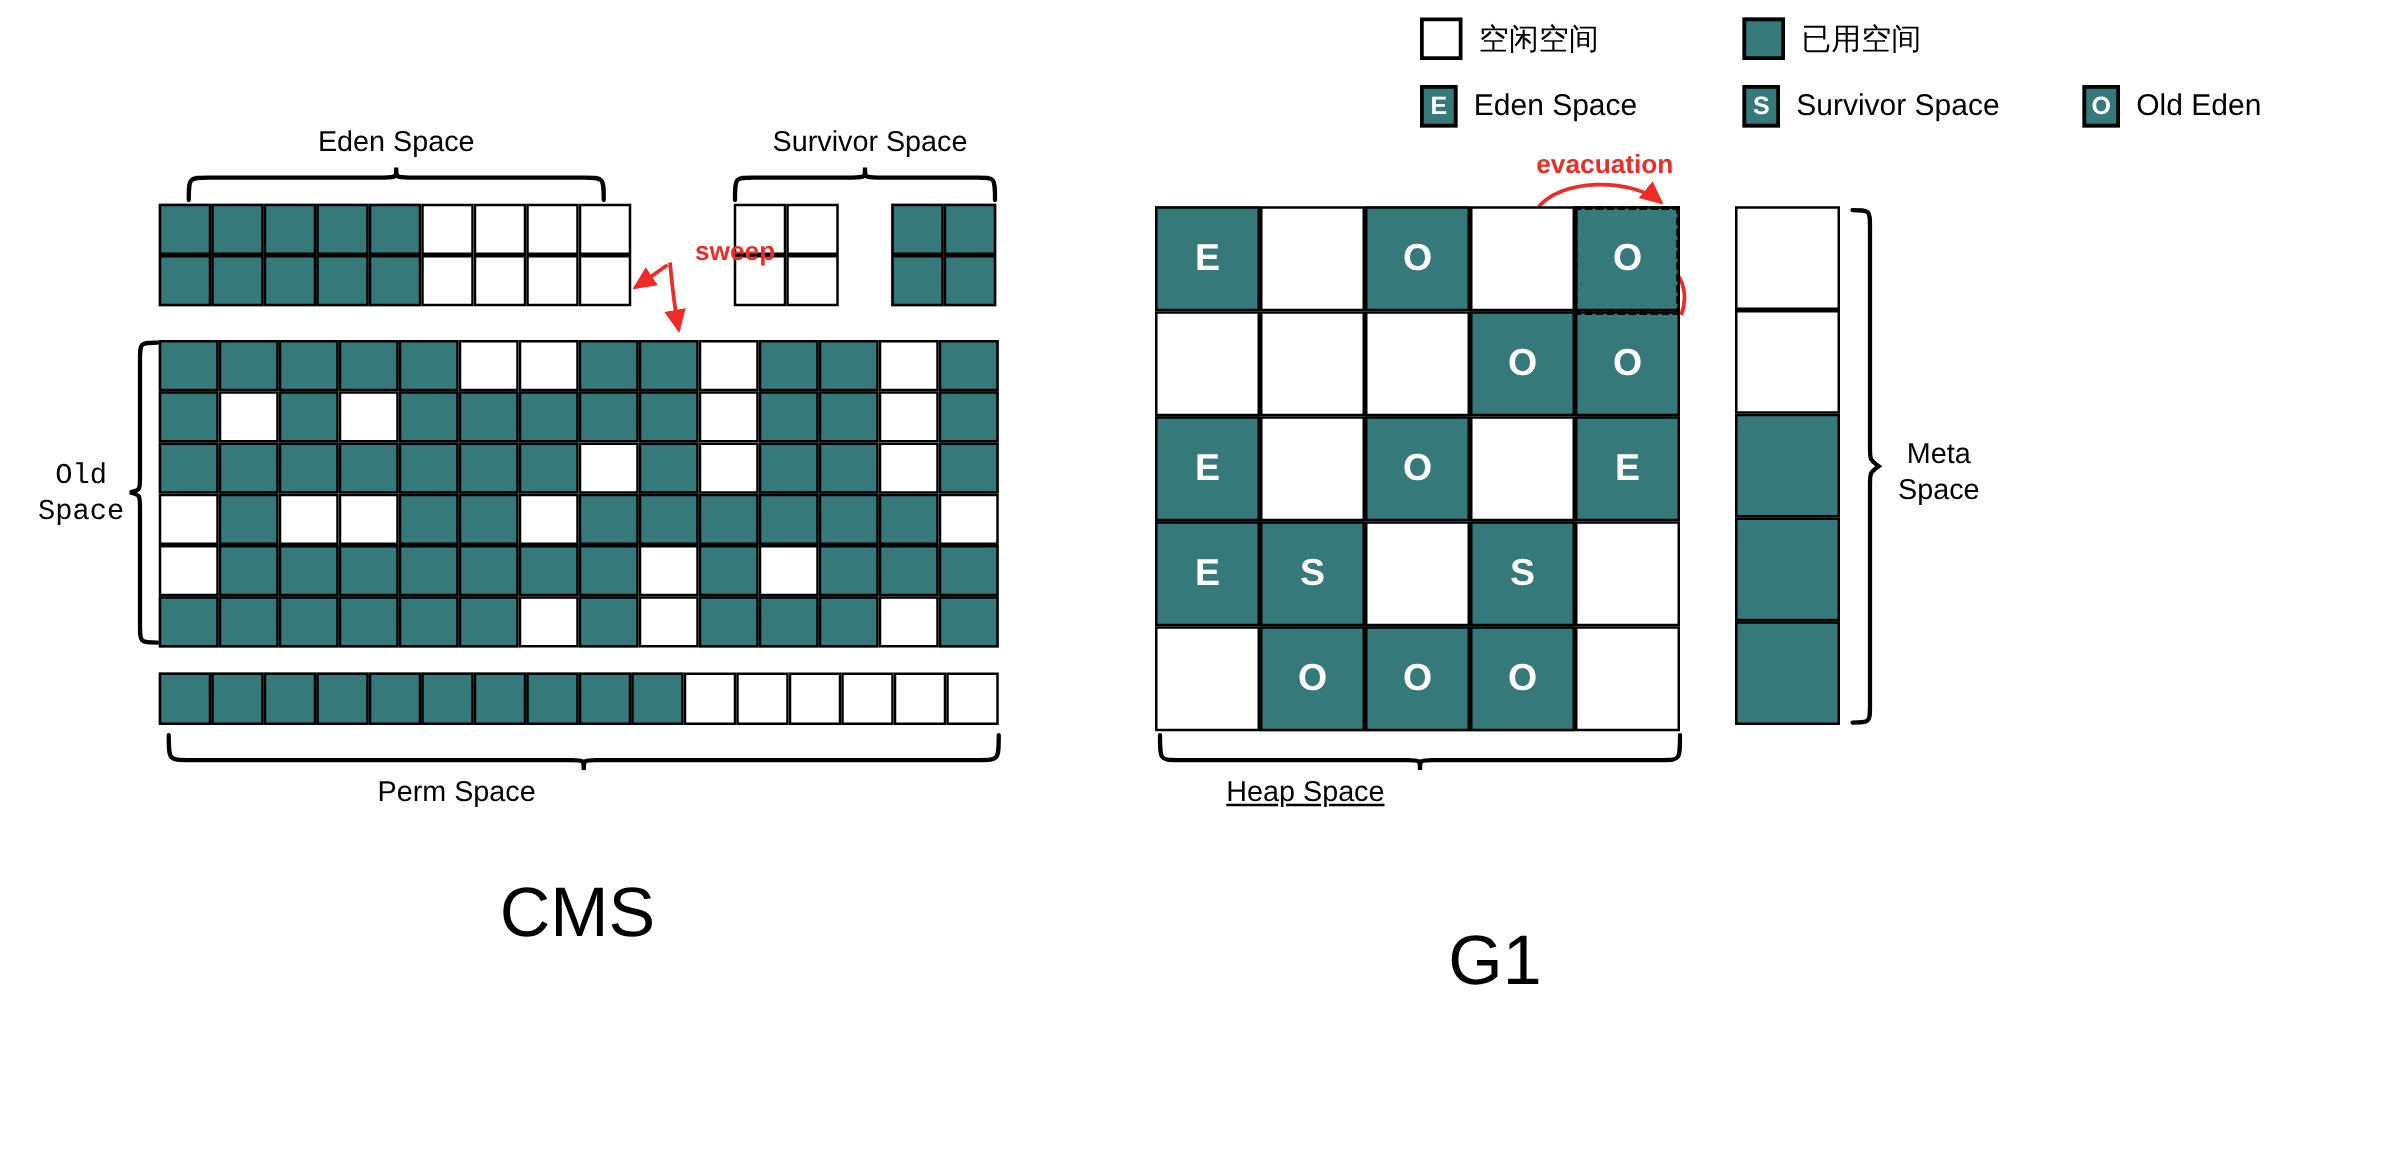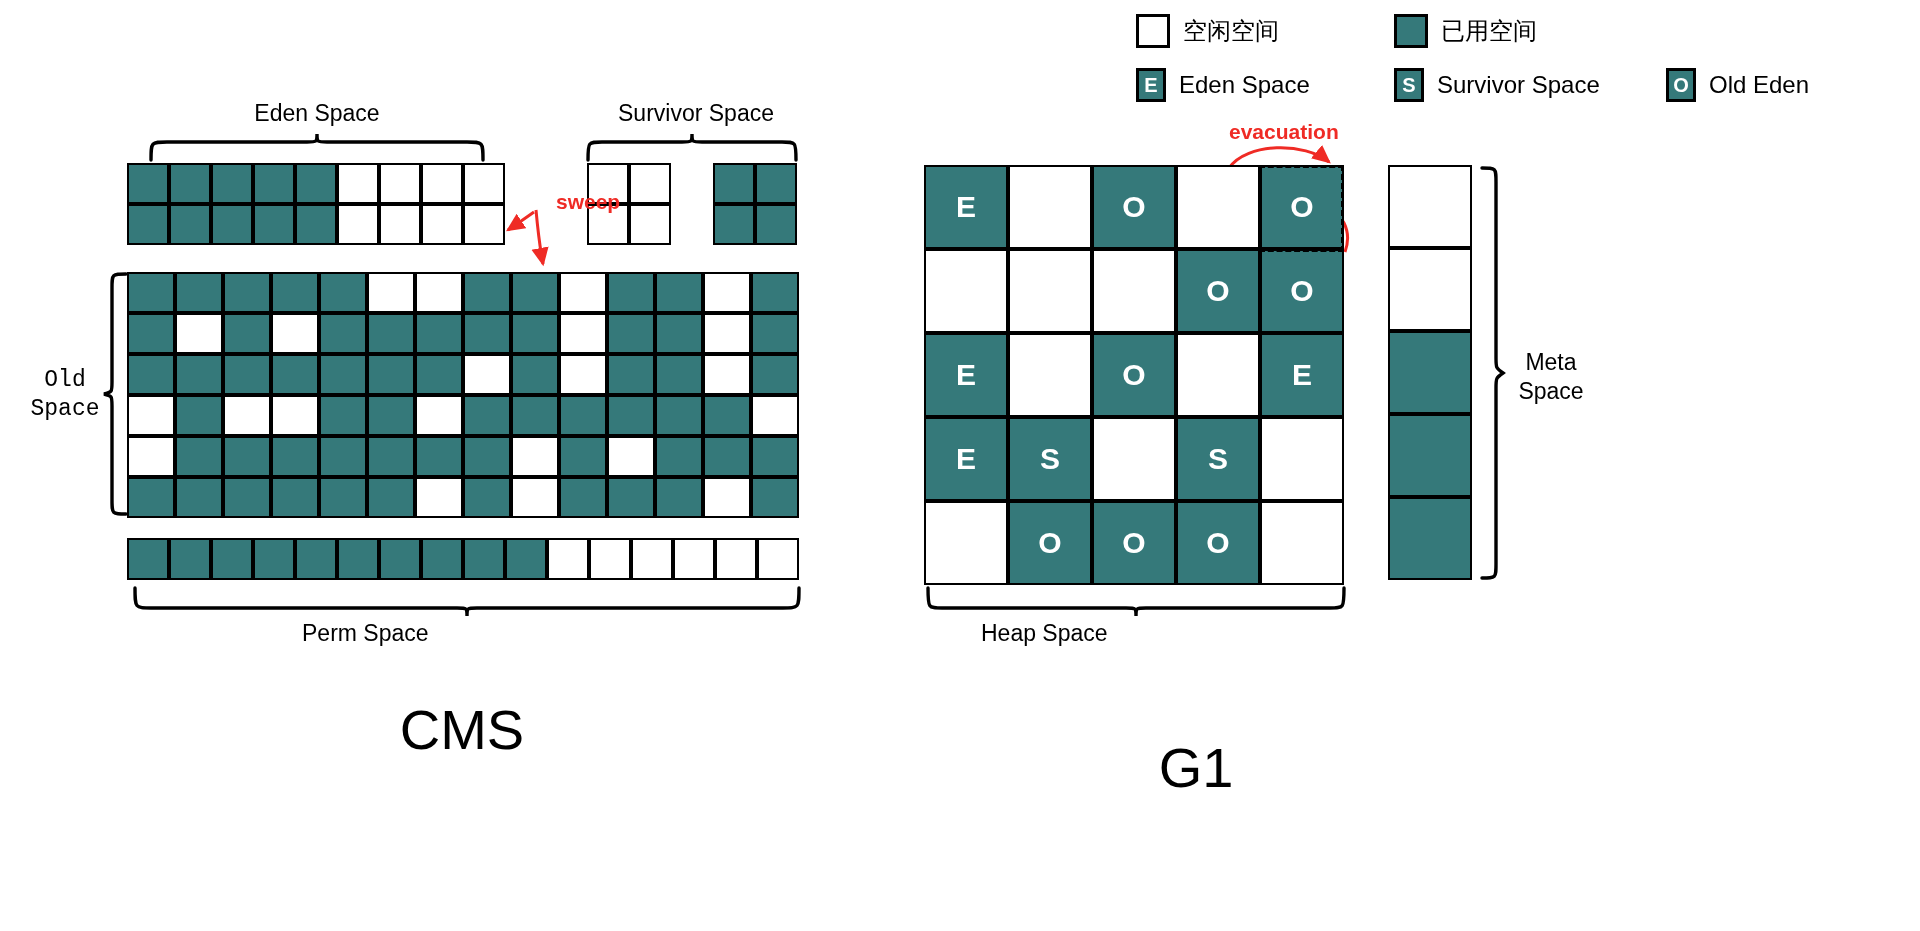--- a/index.html
+++ b/index.html
@@ -315,21 +315,21 @@
         <span>O</span>
       </div>
       <div class="rcell"></div>
     </div>
 
   <div class="abs" style="left:1243px;top:165px;width:85px;height:87px;border:3px dashed #000;box-sizing:border-box;"></div>
 
   <svg class="abs brace" style="left:910px;top:588px" width="420" height="28" viewBox="0 0 420 28">
     <path d="M2,0 C2,20 2,20 16,20 L200,20 C210,20 210,20 210,28 C210,20 210,20 220,20 L404,20 C418,20 418,20 418,0" fill="none" stroke="#000" stroke-width="3.4" stroke-linecap="round"></path>
   </svg>
-  <div class="abs bottomlabel" style="left:965px;top:620px;width:310px;">Heap Space</div>
+  <div class="abs bottomlabel" style="left:965px;top:620px;width:310px;text-decoration:underline;">Heap Space</div>
 
   <div class="abs grid" id="g1-meta" style="left: 1372px; top: 165px; grid-template-columns: repeat(1, 84px); grid-auto-rows: 83px;">
       <div class="cell"></div>
       <div class="cell"></div>
       <div class="cell used"></div>
       <div class="cell used"></div>
       <div class="cell used"></div>
     </div>
 
   <svg class="abs brace" style="left:1464px;top:166px" width="24" height="414" viewBox="0 0 24 414">

